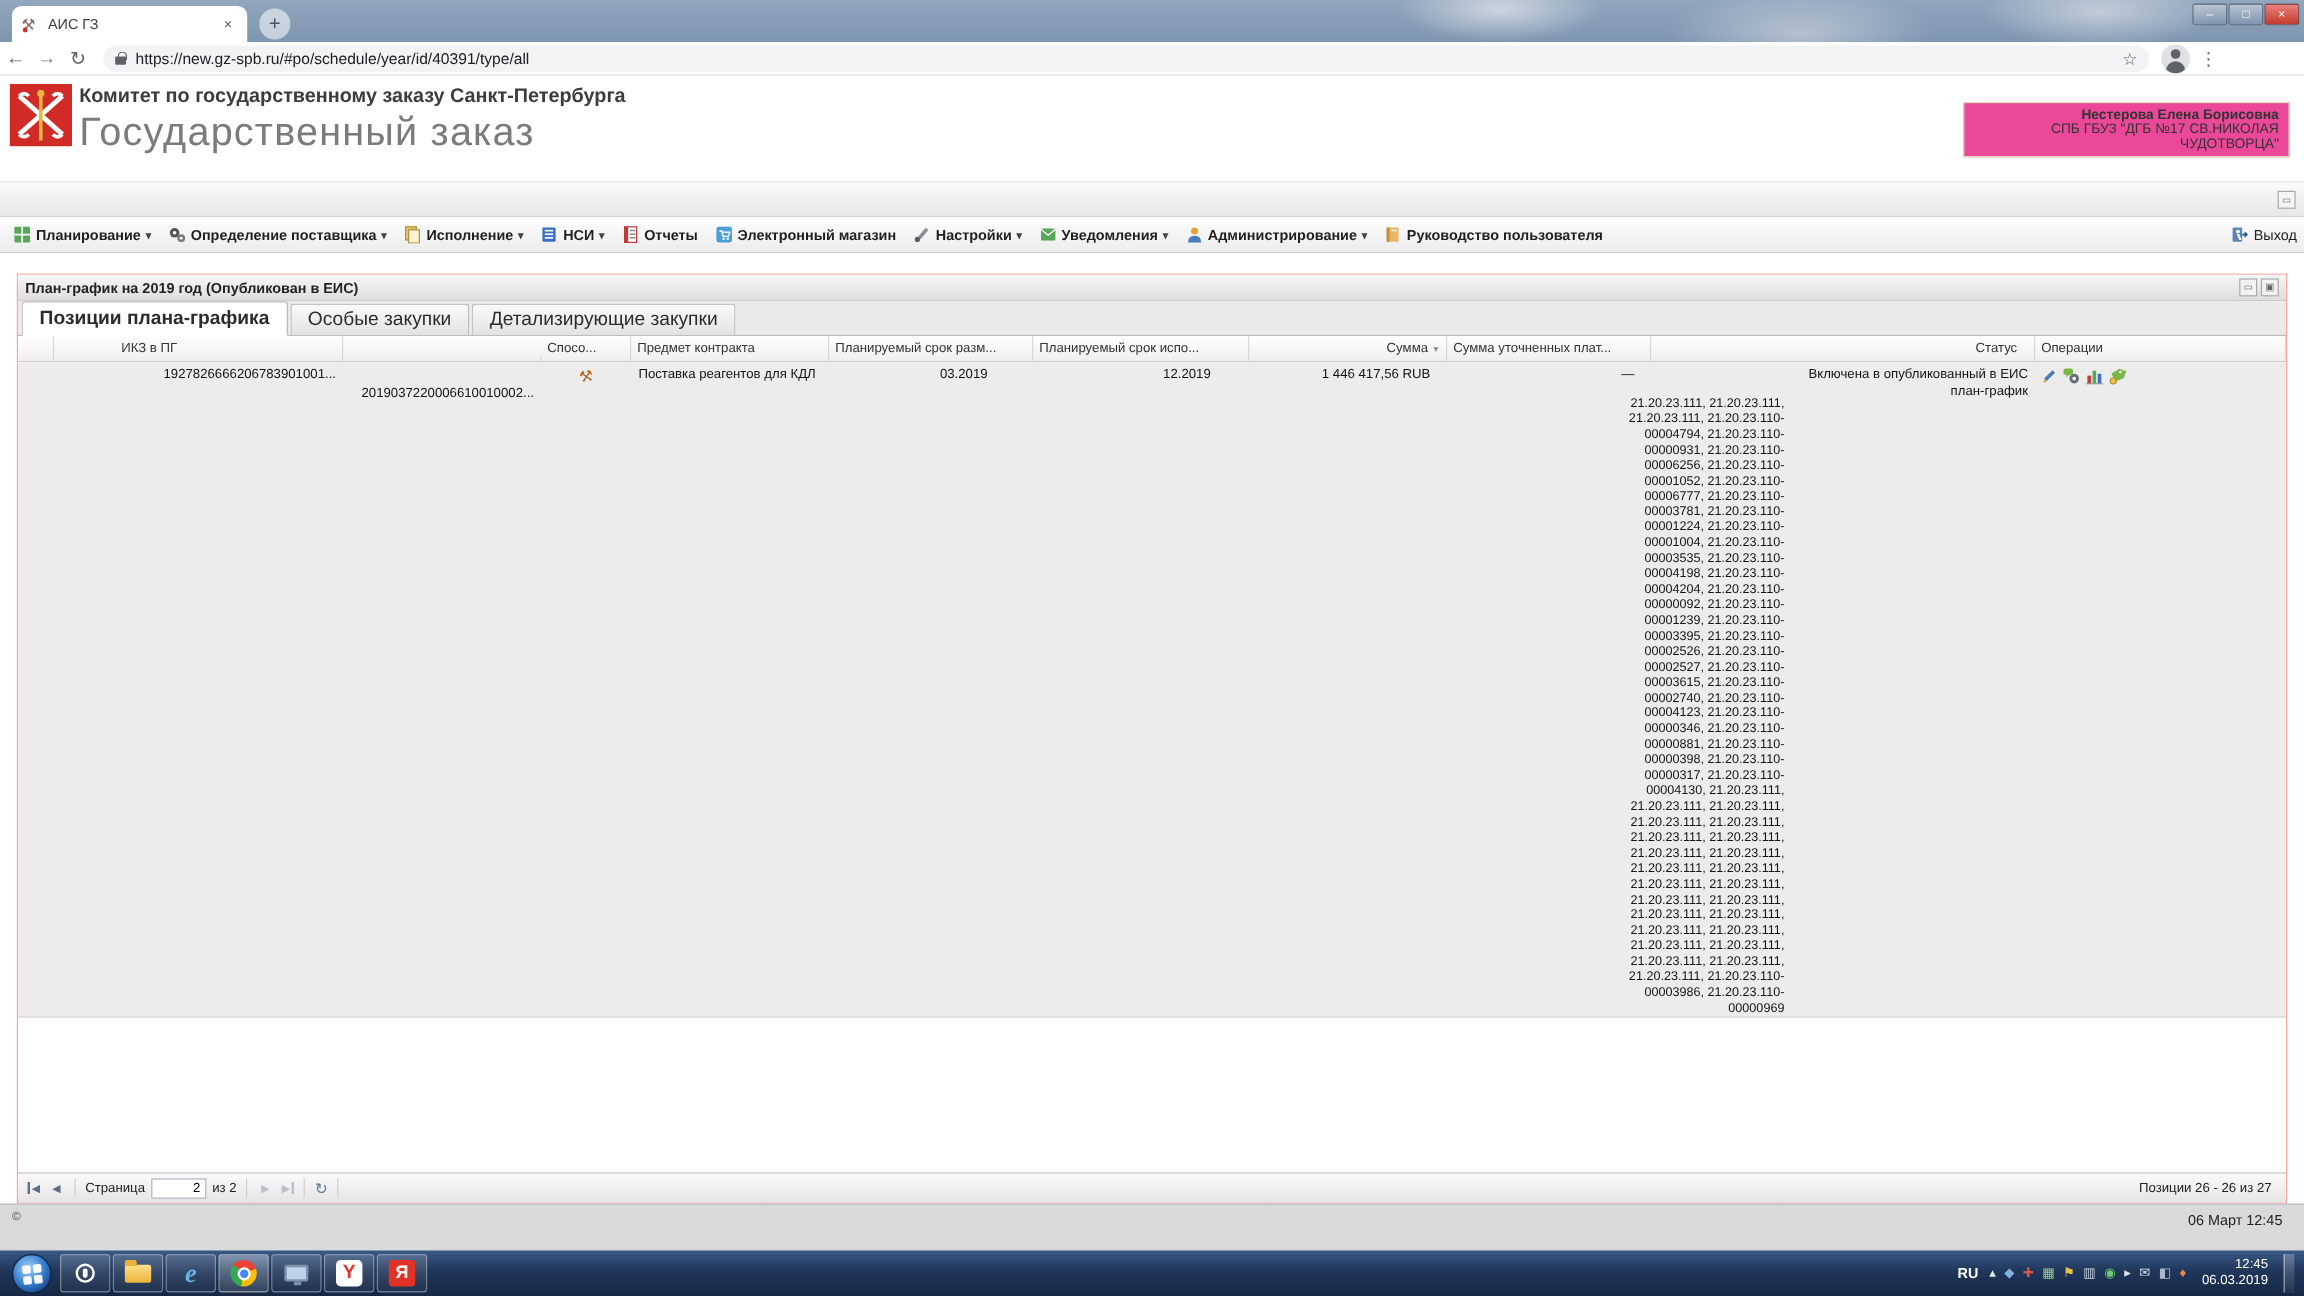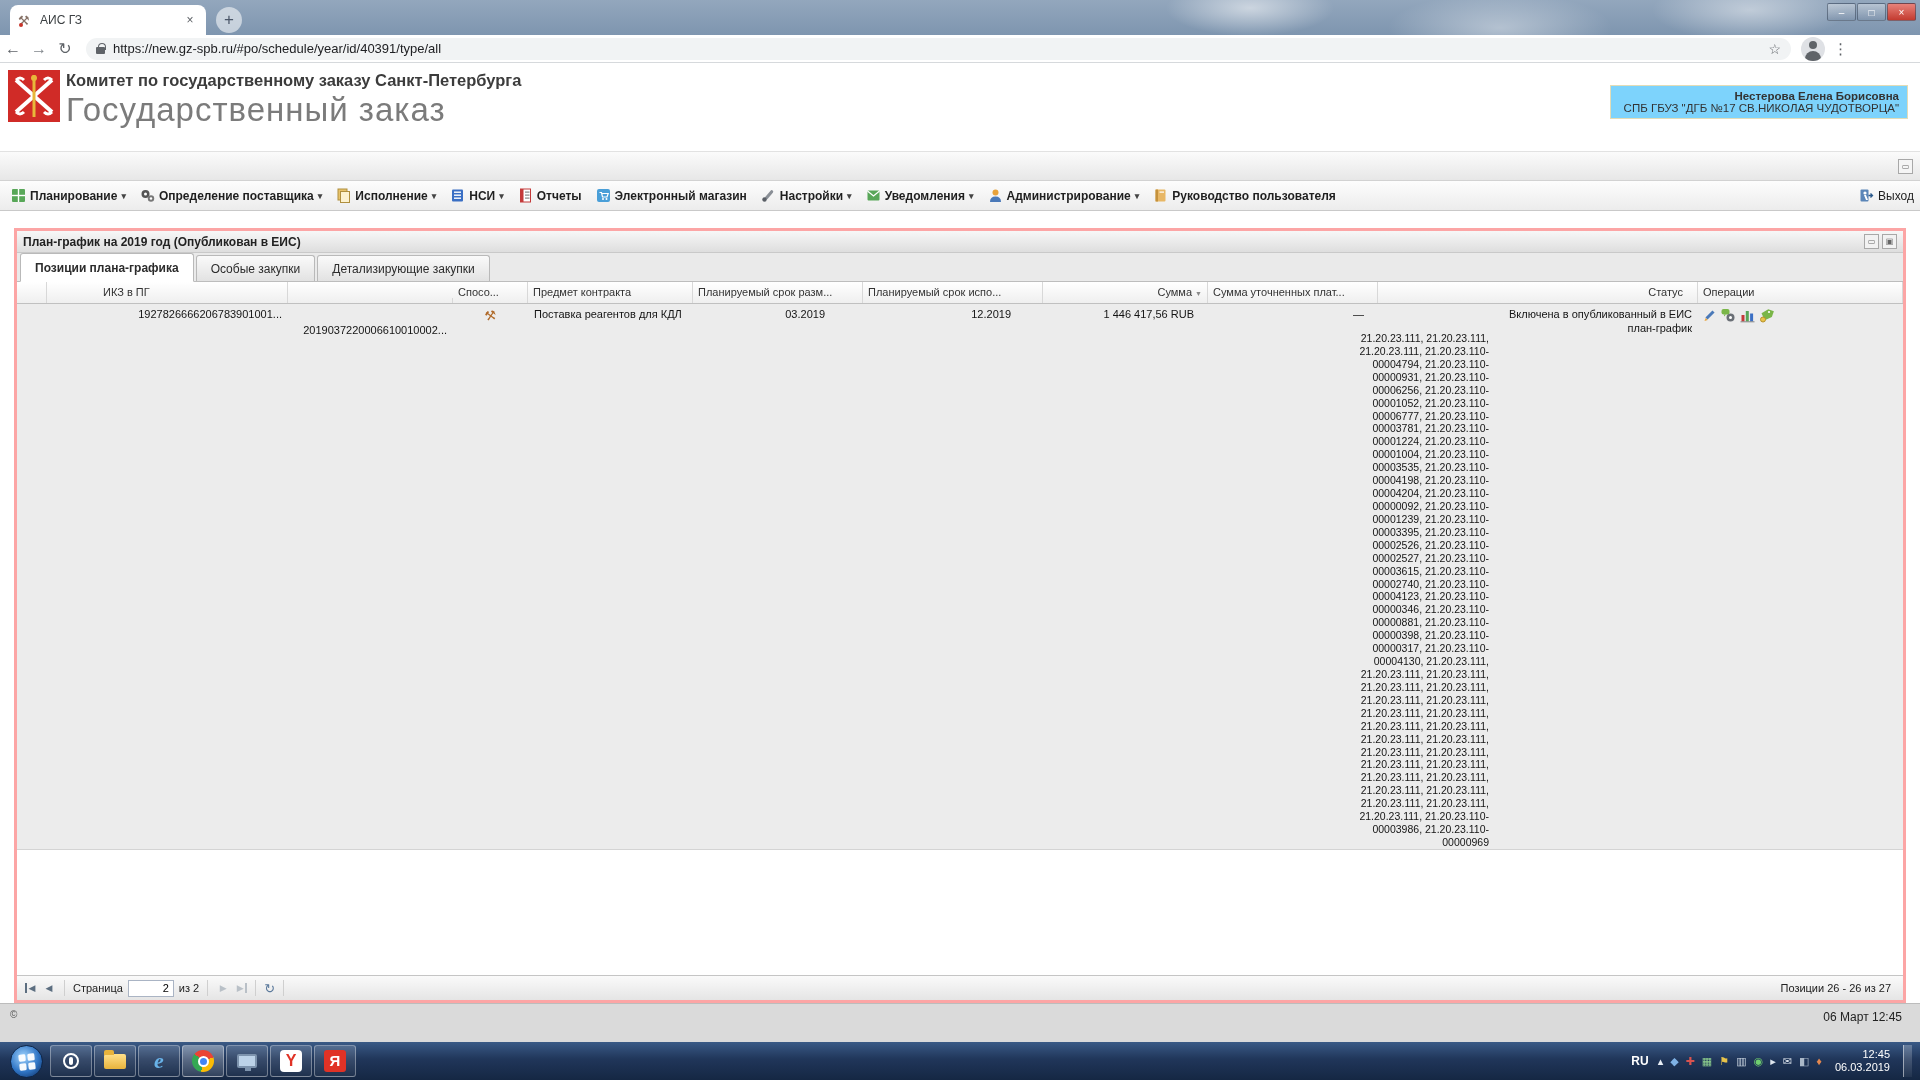--- a/index.html
+++ b/index.html
@@ -43,50 +43,50 @@
   .avatar { width:24px; height:24px; border-radius:50%; background:#dfe1e5; position:relative; margin-left:10px; overflow:hidden; }
   .avatar::before { content:""; position:absolute; left:8px; top:4px; width:8px; height:8px; border-radius:50%; background:#5f6368; }
   .avatar::after { content:""; position:absolute; left:4px; top:14px; width:16px; height:12px; border-radius:8px 8px 0 0; background:#5f6368; }
   .dots { font-size:15px; color:#5f6368; margin:0 10px 0 8px; }
 
   
   .brandbar { position:absolute; left:0; top:63px; width:1920px; height:88px; background:#fff; }
   .logo { position:absolute; left:8px; top:7px; }
   .brand-org { position:absolute; left:66px; top:8px; font-size:16.5px; font-weight:bold; color:#3c3c3c; }
   .brand-title { position:absolute; left:66px; top:28px; font-size:33px; color:#7b7b7b; letter-spacing:1px; }
-  .userbox { position:absolute; right:12px; top:22px; width:298px; padding:4px 8px; background:#7dd3fc;
+  .userbox { position:absolute; right:12px; top:22px; width:272px; padding:4px 8px; background:#ec4899;
     border:1px solid #e3dcb6; text-align:right; }
   .user-name { font-size:11.5px; font-weight:bold; color:#333; }
   .user-org { font-size:11.5px; color:#333; }
 
   
   .grayband { position:absolute; left:0; top:151px; width:1920px; height:30px;
     background:linear-gradient(180deg,#fbfbfb,#e7e7e7); border-top:1px solid #e2e2e2; border-bottom:1px solid #d2d2d2; }
   .band-btn { position:absolute; right:7px; top:7px; width:15px; height:15px; border:1px solid #a8a8a8;
     background:#f5f5f5; font-size:8px; line-height:13px; text-align:center; color:#666; }
   .menubar { position:absolute; left:0; top:181px; width:1920px; height:30px;
     background:linear-gradient(180deg,#fdfdfd,#ececec); border-bottom:1px solid #c9c9c9;
     display:flex; align-items:center; padding-left:4px; }
   .mi { display:flex; align-items:center; gap:4px; padding:0 7px; font-size:12px; color:#1f1f1f; cursor:pointer;font-weight:bold; }
   .mi .caret { font-size:9px; color:#444; }
   .ic { width:15px; height:15px; display:inline-flex; }
   .logout { position:absolute; right:6px; top:0; height:29px; display:flex; align-items:center; gap:4px;
     font-size:12px; color:#1f1f1f; }
 
   
   .page { position:absolute; left:0; top:211px; width:1920px; height:792px; background:#fff; }
-  .panel { position:absolute; left:14px; top:17px; width:1892px; height:775px; border:3px solid #fca5a5;
+  .panel { position:absolute; left:14px; top:17px; width:1892px; height:775px; border:1px solid #fca5a5;
     display:flex; flex-direction:column; background:#fff;justify-content:flex-end; }
   .panel-header { height:22px; background:linear-gradient(180deg,#f7f7f7,#dedede); border-bottom:1px solid #c9c9c9;
     display:flex; align-items:center; padding:0 6px; }
   .panel-title { font-size:12px; font-weight:bold; color:#222; flex:1; }
   .ph-btn { width:15px; height:15px; border:1px solid #a8a8a8; background:#f2f2f2; font-size:8px;
     line-height:13px; text-align:center; color:#666; margin-left:3px; }
   .tabsbar { height:29px; background:#eaeaea; border-bottom:1px solid #bdbdbd; display:flex; align-items:flex-end; padding-left:3px; gap:2px; }
-  .ptab { height:26px; padding:0 14px; font-size:12px; color:#2c2c2c; display:flex; align-items:center;
+  .ptab { height:26px; padding:0 14px; font-size:16px; color:#2c2c2c; display:flex; align-items:center;
     border:1px solid #b9b9b9; border-bottom:none; border-radius:3px 3px 0 0;
     background:linear-gradient(180deg,#fafafa,#e2e2e2); cursor:pointer; }
   .ptab.active { background:#fff; font-weight:bold; height:29px; margin-bottom:-1px; border-bottom:1px solid #fff; }
 
   
   .ghead { height:22px; display:flex; background:linear-gradient(180deg,#ffffff,#efefef); border-bottom:1px solid #c0c0c0; }
   .gh { font-size:11px; color:#333; padding:4px 5px 0 5px; border-right:1px solid #d8d8d8;
     white-space:nowrap; overflow:hidden; }
   .gbody { flex:1; background:#fff; overflow:hidden; }
   .grow { display:flex; background:#ececec; border-bottom:1px solid #d4d4d4; align-items:stretch; }

